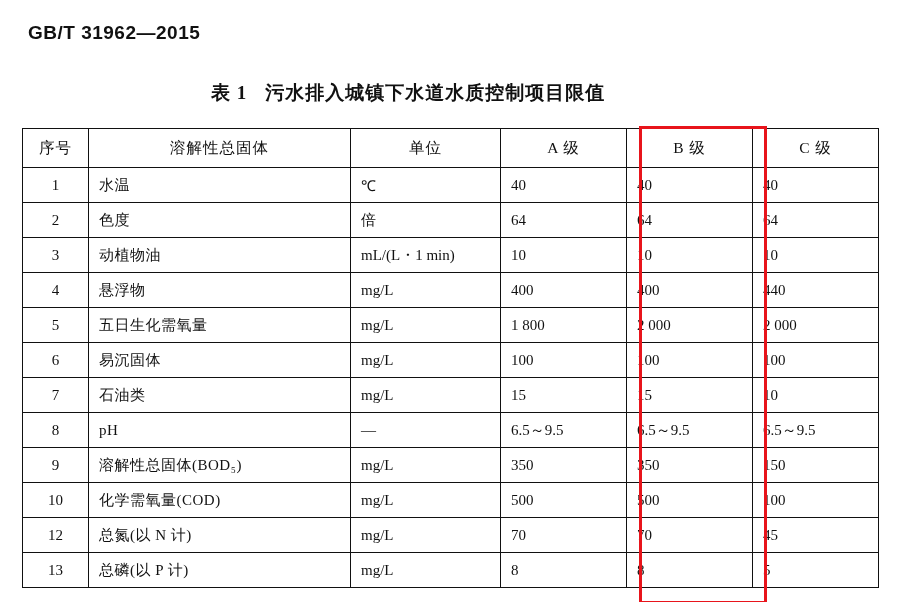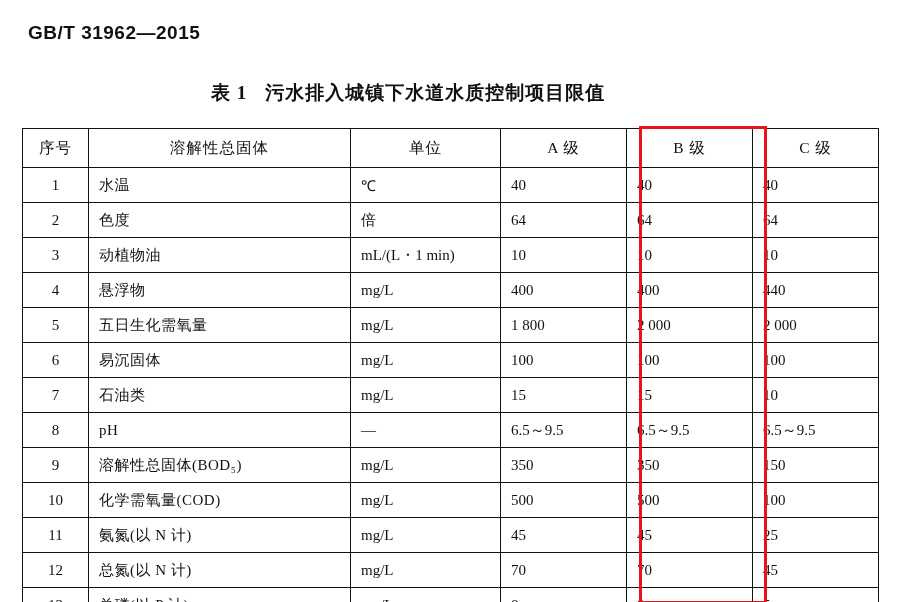--- a/index.html
+++ b/index.html
@@ -214,28 +214,20 @@
         </tr>
         <tr>
           <td class="idx">10</td>
           <td class="name">化学需氧量(COD)</td>
           <td class="unit">mg/L</td>
           <td class="val">500</td>
           <td class="val">500</td>
           <td class="val">100</td>
         </tr>
         <tr>
-          <td class="idx">11</td>
-          <td class="name">氨氮(以 N 计)</td>
-          <td class="unit">mg/L</td>
-          <td class="val">45</td>
-          <td class="val">45</td>
-          <td class="val">25</td>
-        </tr>
-        <tr>
           <td class="idx">12</td>
           <td class="name">总氮(以 N 计)</td>
           <td class="unit">mg/L</td>
           <td class="val">70</td>
           <td class="val">70</td>
           <td class="val">45</td>
         </tr>
         <tr>
           <td class="idx">13</td>
           <td class="name">总磷(以 P 计)</td>

